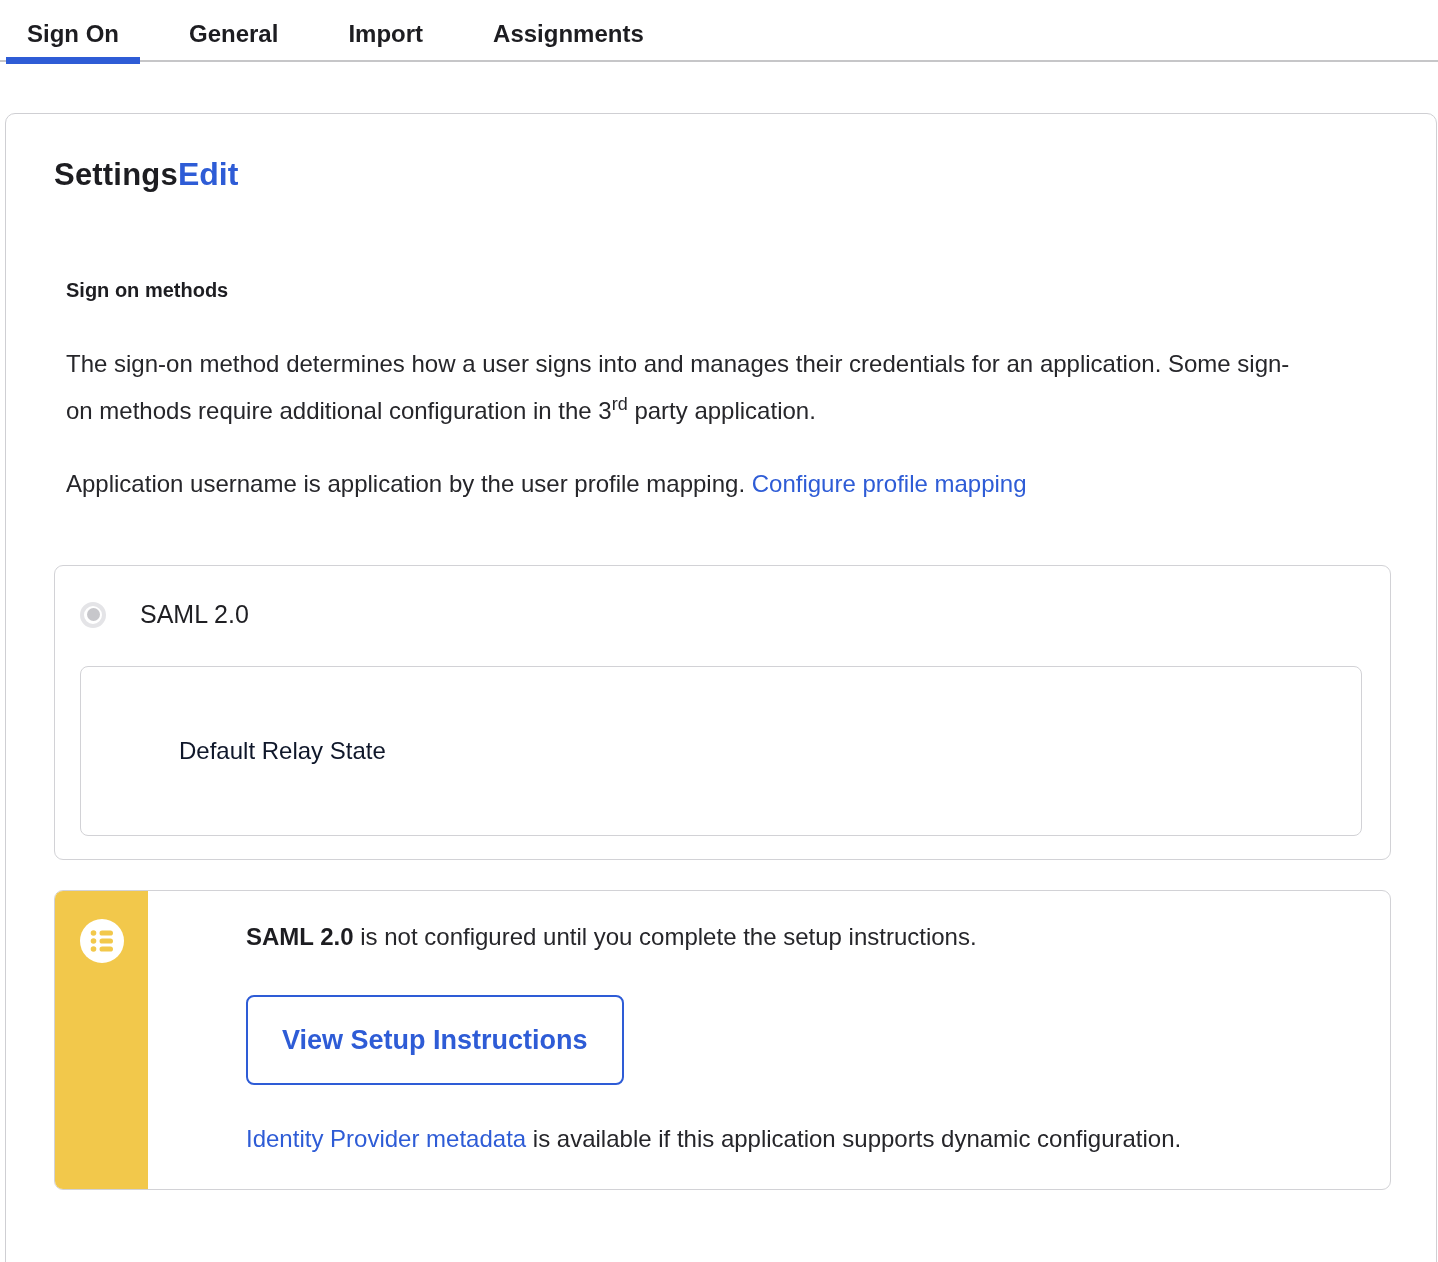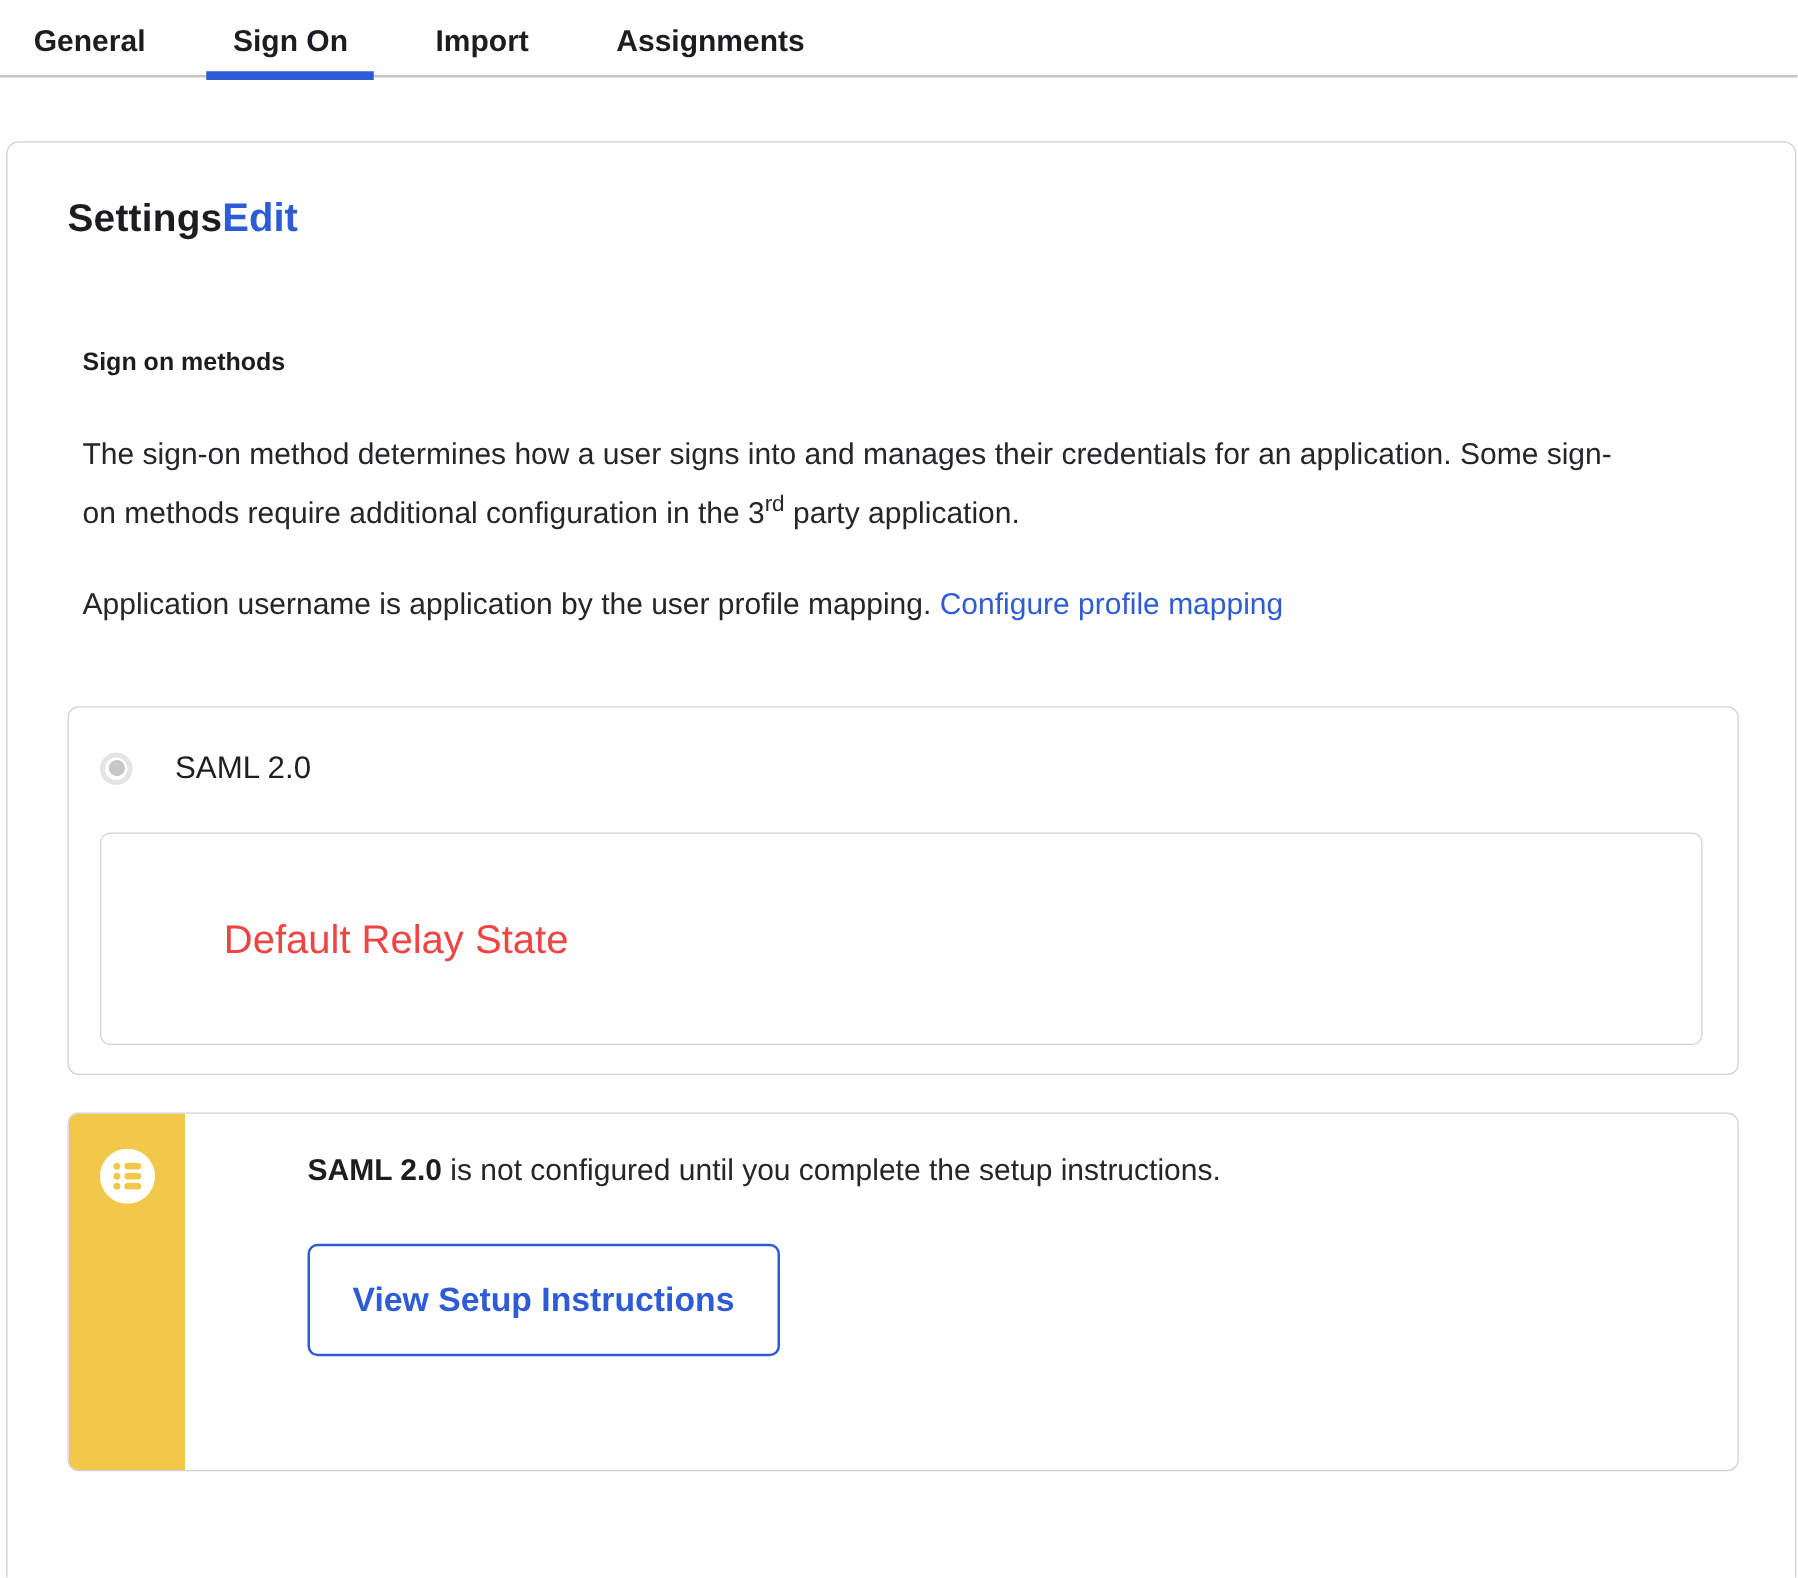--- a/index.html
+++ b/index.html
@@ -85,21 +85,21 @@
   .radio-dot{width:13px;height:13px;border-radius:50%;background:#c7c7cb;}
   .radio-label{margin-left:34px;font-size:25px;color:#1f1f23;}
   .relay-box{
     margin-top:37px;
     border:1px solid var(--border-gray);
     border-radius:8px;
     height:170px;
     display:flex;align-items:center;
     padding-left:98px;
   }
-  .relay-label{font-size:32px;color:#ef4444;}
+  .relay-label{font-size:24px;color:#0f172a;}
 
   
   .callout{
     margin-top:30px;
     position:relative;
     border:1px solid var(--border-gray);
     border-radius:9px;
     min-height:287px;
     overflow:hidden;
     background:#fff;
@@ -128,22 +128,22 @@
     font-family:inherit;
     padding:0 34px;height:90px;line-height:68px;
     cursor:pointer;
   }
   .metadata-line{margin-top:40px;font-size:24px;color:#26262a;}
 </style>
 </head>
 <body>
 
 <nav class="tabbar">
+  <button class="tab active">Sign On</button>
   <button class="tab">General</button>
-  <button class="tab active">Sign On</button>
   <button class="tab">Import</button>
   <button class="tab">Assignments</button>
 </nav>
 
 <main class="card">
 
   <div class="card-header">
     <h1 class="card-title">Settings</h1>
     <a class="edit-link">Edit</a>
   </div>
@@ -174,16 +174,17 @@
         <circle cx="13.5" cy="22" r="2.8" fill="#f2c84b"></circle>
         <circle cx="13.5" cy="30" r="2.8" fill="#f2c84b"></circle>
         <rect x="19.5" y="11.4" width="13.5" height="5.2" rx="2.6" fill="#f2c84b"></rect>
         <rect x="19.5" y="19.4" width="13.5" height="5.2" rx="2.6" fill="#f2c84b"></rect>
         <rect x="19.5" y="27.4" width="13.5" height="5.2" rx="2.6" fill="#f2c84b"></rect>
       </svg>
     </div>
     <div class="callout-body">
       <p class="callout-msg"><b>SAML 2.0</b><span> is not configured until you complete the setup instructions.</span></p>
       <button class="setup-btn">View Setup Instructions</button>
+      <p class="metadata-line"><a class="inline-link">Identity Provider metadata</a><span> is available if this application supports dynamic configuration.</span></p>
     </div>
   </section>
 
 </main>
 
 </body></html>

